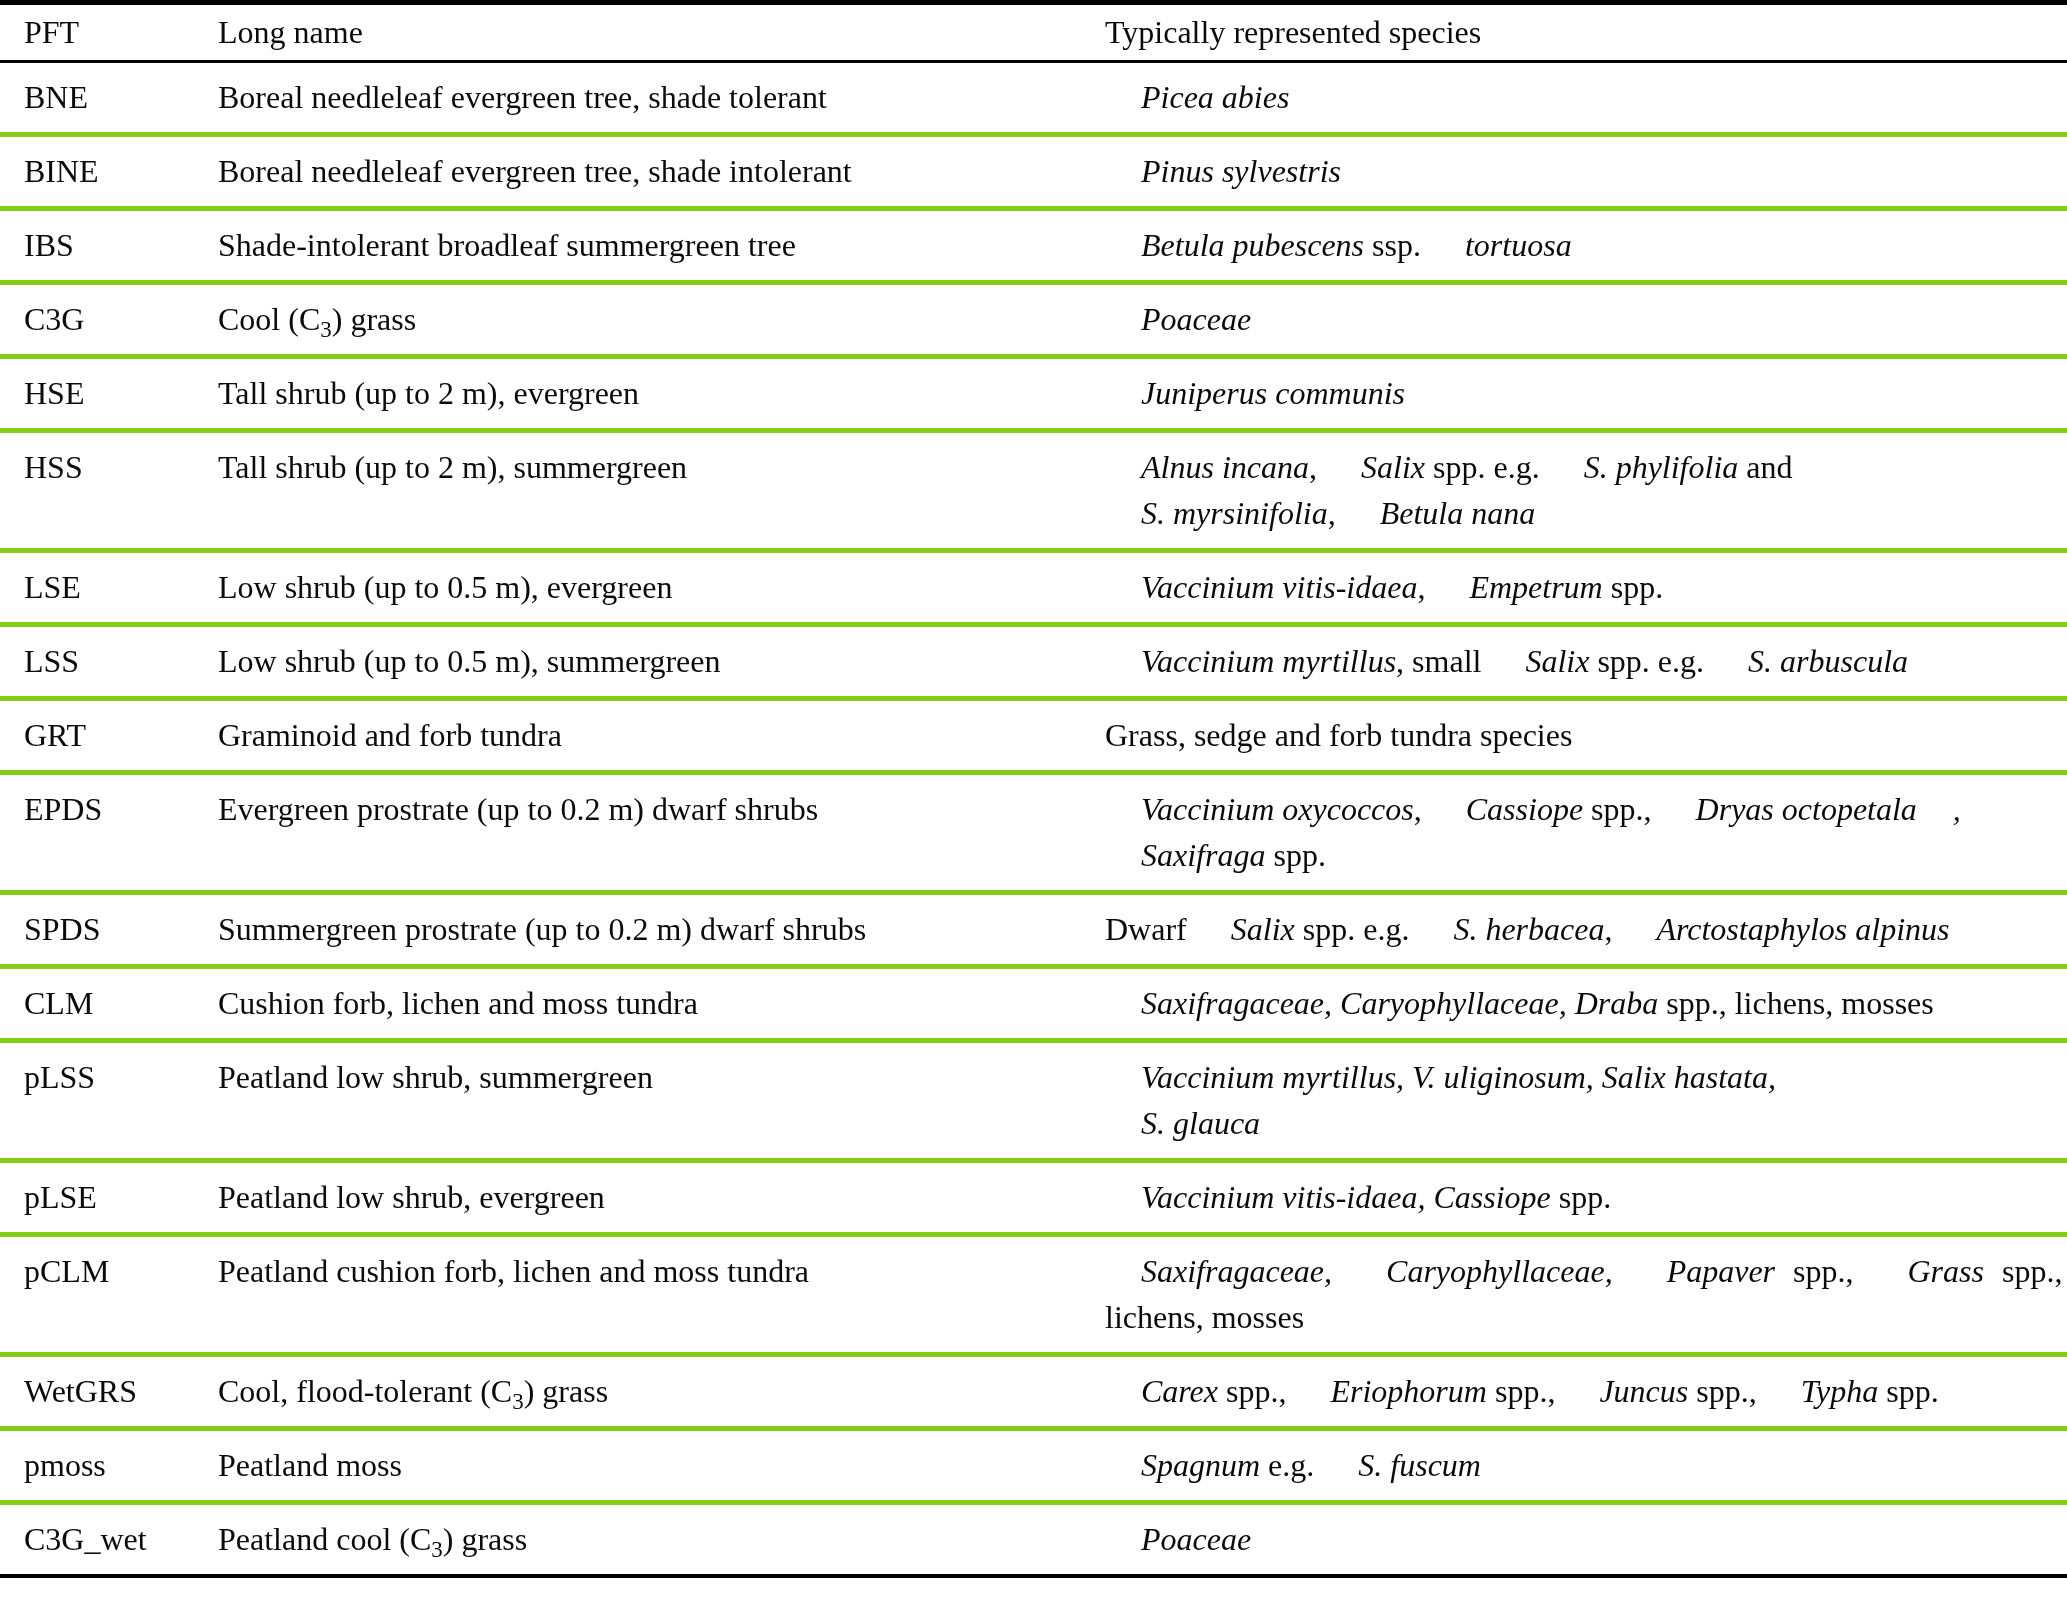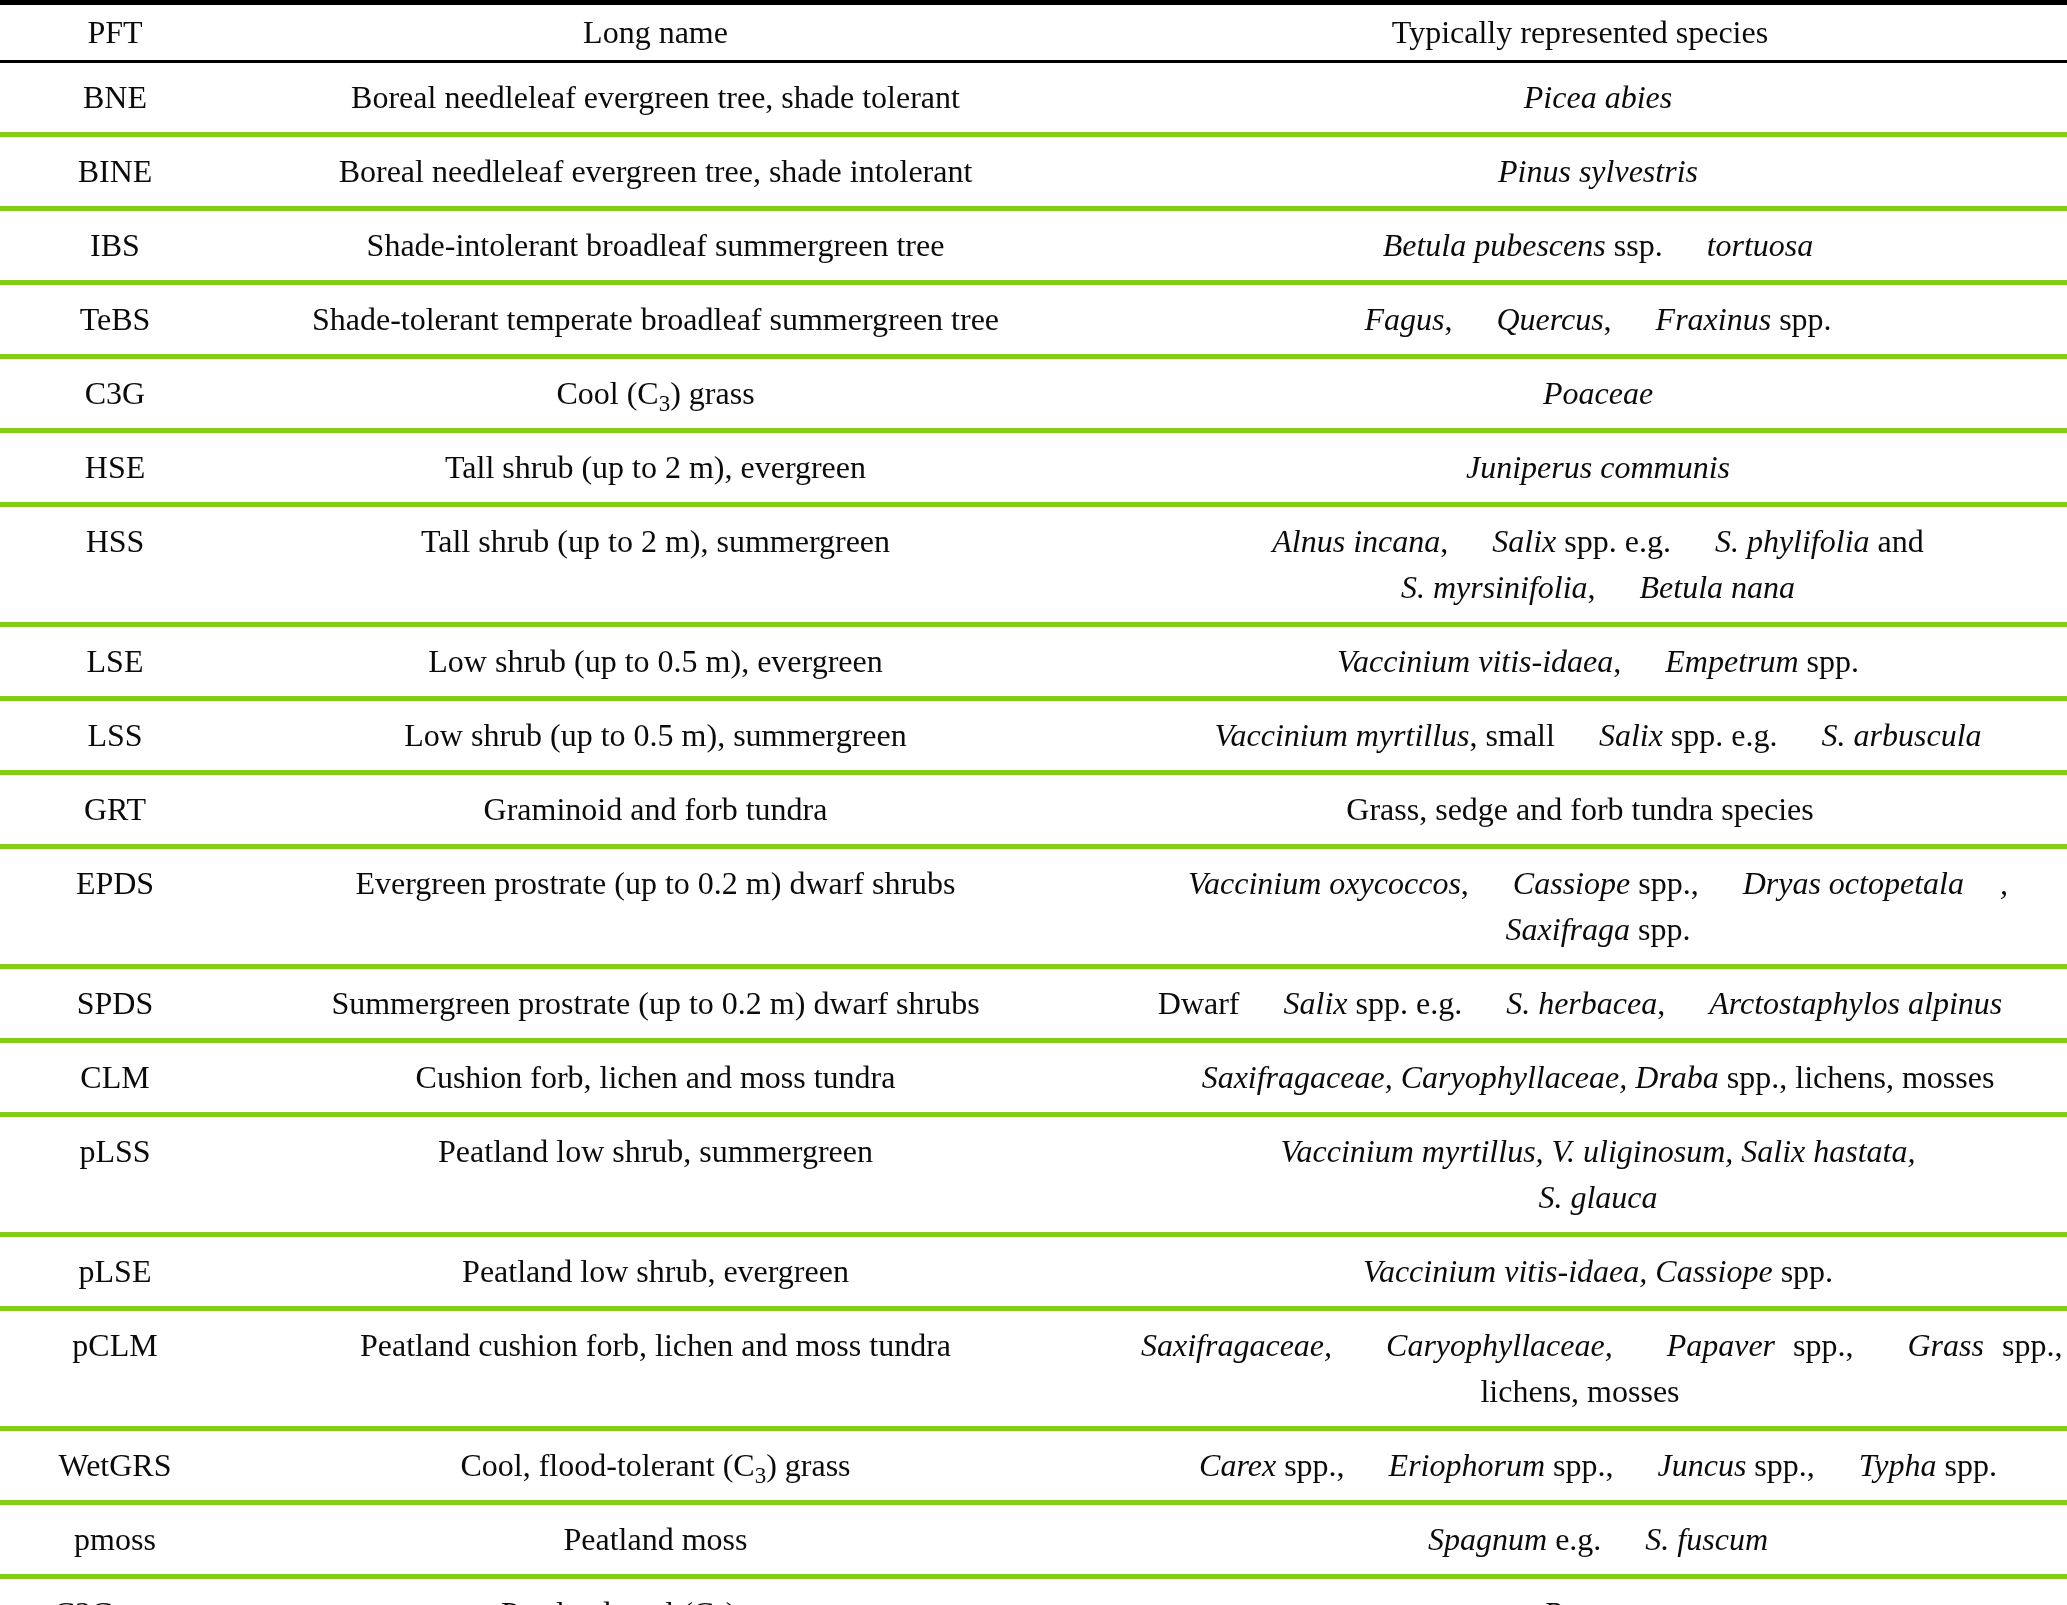--- a/index.html
+++ b/index.html
@@ -13,21 +13,21 @@
     width: 2067px;
     border-collapse: collapse;
     table-layout: fixed;
     border-top: 5px solid #000;
     border-bottom: 4px solid #000;
   }
   col.c-pft  { width: 218px; }
   col.c-long { width: 887px; }
   col.c-spec { width: 962px; }
   th, td {
-    text-align: center;
+    text-align: left;
     vertical-align: top;
     font-weight: normal;
     font-size: 32px;
     line-height: 39px;
     padding: 15px 12px 15px 0;
   }
   th { padding-top: 8px; padding-bottom: 8px; }
   th:first-child, td:first-child { padding-left: 24px; }
   thead tr { border-bottom: 3px solid #000; }
   tbody tr { border-bottom: 5px solid #84cc16; }
@@ -80,29 +80,20 @@
       <tr>
         <td>IBS</td>
         <td>
           <div class="cell-line"><span>Shade-intolerant broadleaf summergreen tree</span></div>
         </td>
         <td>
           <div class="cell-line"><span class="it">Betula pubescens</span><span> ssp. </span><span class="it">tortuosa</span></div>
         </td>
       </tr>
       <tr>
-        <td>TeBS</td>
-        <td>
-          <div class="cell-line"><span>Shade-tolerant temperate broadleaf summergreen tree</span></div>
-        </td>
-        <td>
-          <div class="cell-line"><span class="it">Fagus</span><span>, </span><span class="it">Quercus</span><span>, </span><span class="it">Fraxinus</span><span> spp.</span></div>
-        </td>
-      </tr>
-      <tr>
         <td>C3G</td>
         <td>
           <div class="cell-line"><span>Cool (C</span><sub class="sub">3</sub><span>) grass</span></div>
         </td>
         <td>
           <div class="cell-line"><span class="it">Poaceae</span></div>
         </td>
       </tr>
       <tr>
         <td>HSE</td>

